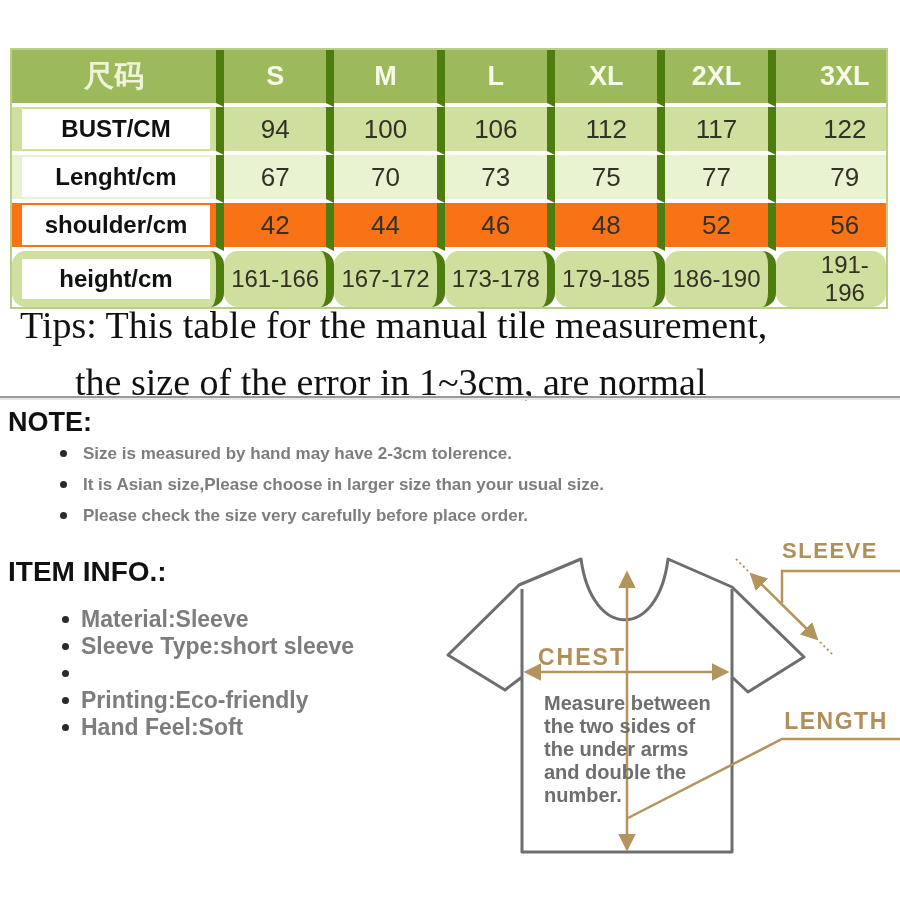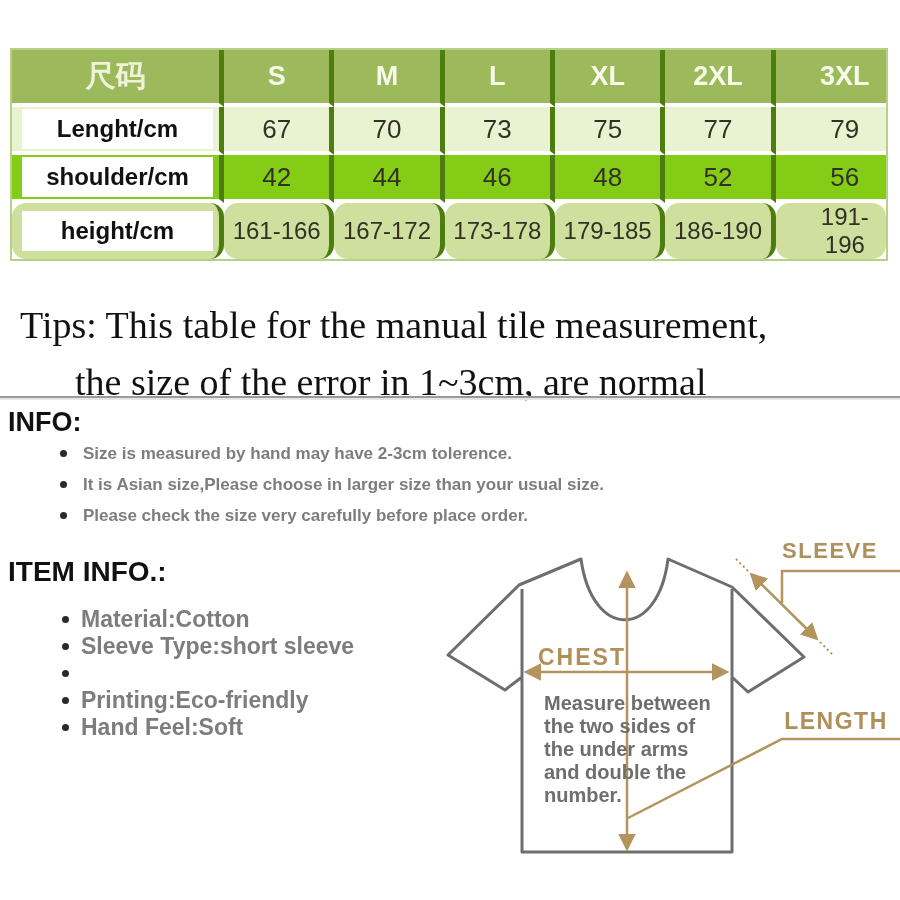--- a/index.html
+++ b/index.html
@@ -3,31 +3,31 @@
 <meta charset="utf-8">
 <style>
   html,body{margin:0;padding:0;background:#fff;}
   .page{position:relative;width:900px;height:900px;background:#fff;overflow:hidden;
         font-family:"Liberation Sans",sans-serif;}
 
   
   .size-table{position:absolute;left:10px;top:48px;width:878px;border-collapse:separate;
               border-spacing:0;table-layout:fixed;border:2px solid #b9cf85;}
   .size-table th,.size-table td{text-align:center;vertical-align:middle;padding:0;
-              border-right:5px solid #4d7c0f;border-bottom:4px solid #ffffff;}
+              border-right:8px solid #4d7c0f;border-bottom:4px solid #ffffff;}
   .size-table th:last-child,.size-table td:last-child{border-right:none;padding-left:28px;}
   .size-table tr:last-child td{border-bottom:none;border-radius:14px;}
   .size-table col.c-label{width:212px;}
   .size-table th{height:53px;background:#9cb95c;color:#f7faе9;color:#f7fae9;
               font-weight:bold;font-size:27px;}
   .size-table th.hanzi{font-size:30px;color:#eef3da;}
   .size-table td{height:44px;font-size:26px;color:#333126;}
   tr.band-a td{background:#cfdf9e;}
   tr.band-b td{background:#e9f2d1;}
-  tr.band-c td{background:#84cc16;}
+  tr.band-c td{background:#f97316;}
   td.lbl{padding:0;}
   td.lbl .lblbox{background:#ffffff;margin:2px 6px 2px 10px;height:40px;line-height:40px;
               font-weight:bold;font-size:24px;color:#111;}
   tr.small-vals td{font-size:24px;}
 
   
   .tips-line{position:absolute;font-family:"Liberation Serif",serif;font-size:38px;color:#111;}
   .tips-1{left:20px;top:303px;}
   .tips-2{left:75px;top:360px;}
 
@@ -74,20 +74,31 @@
     <tbody>
         <tr>
       <th class="hanzi">尺码</th>
       <th>S</th>
       <th>M</th>
       <th>L</th>
       <th>XL</th>
       <th>2XL</th>
       <th>3XL</th>
     </tr>
+    <tr class="band-a">
+      <td class="lbl">
+            <div class="lblbox">BUST/CM</div>
+          </td>
+      <td>94</td>
+      <td>100</td>
+      <td>106</td>
+      <td>112</td>
+      <td>117</td>
+      <td>122</td>
+    </tr>
     <tr class="band-b">
       <td class="lbl">
             <div class="lblbox">Lenght/cm</div>
           </td>
       <td>67</td>
       <td>70</td>
       <td>73</td>
       <td>75</td>
       <td>77</td>
       <td>79</td>
@@ -115,41 +126,41 @@
       <td>191-196</td>
     </tr>
   </tbody>
     </table>
 
   <div class="tips-line tips-1">Tips: This table for the manual tile measurement,</div>
   <div class="tips-line tips-2">the size of the error in 1~3cm, are normal</div>
 
   <div class="divider"></div>
 
-  <div class="section-heading note-heading">INFO:</div>
+  <div class="section-heading note-heading">NOTE:</div>
   <div class="note-list">
     <div class="bullet-row">
       <span class="dot"></span>
       <span class="btxt">Size is measured by hand may have 2-3cm tolerence.</span>
     </div>
     <div class="bullet-row">
       <span class="dot"></span>
       <span class="btxt">It is Asian size,Please choose in larger size than your usual size.</span>
     </div>
     <div class="bullet-row">
       <span class="dot"></span>
       <span class="btxt">Please check the size very carefully before place order.</span>
     </div>
   </div>
 
   <div class="section-heading item-heading">ITEM INFO.:</div>
   <div class="item-list">
     <div class="bullet-row">
       <span class="dot"></span>
-      <span class="btxt">Material:Cotton</span>
+      <span class="btxt">Material:Sleeve</span>
     </div>
     <div class="bullet-row">
       <span class="dot"></span>
       <span class="btxt">Sleeve Type:short sleeve</span>
     </div>
     <div class="bullet-row">
       <span class="dot"></span>
     </div>
     <div class="bullet-row">
       <span class="dot"></span>

